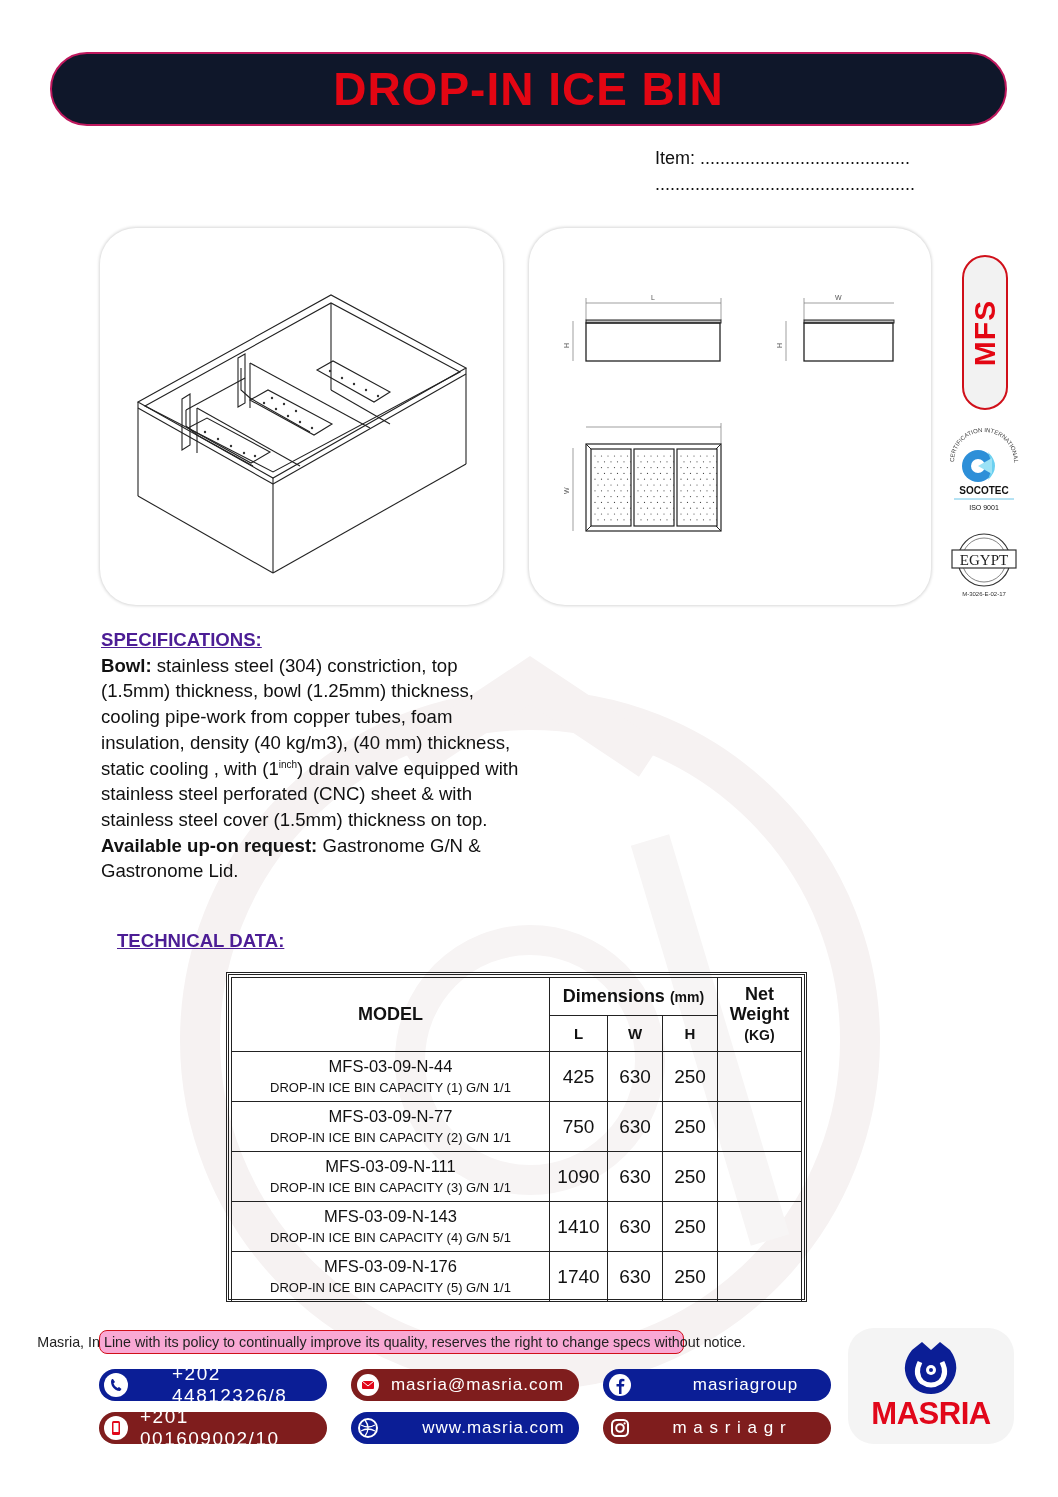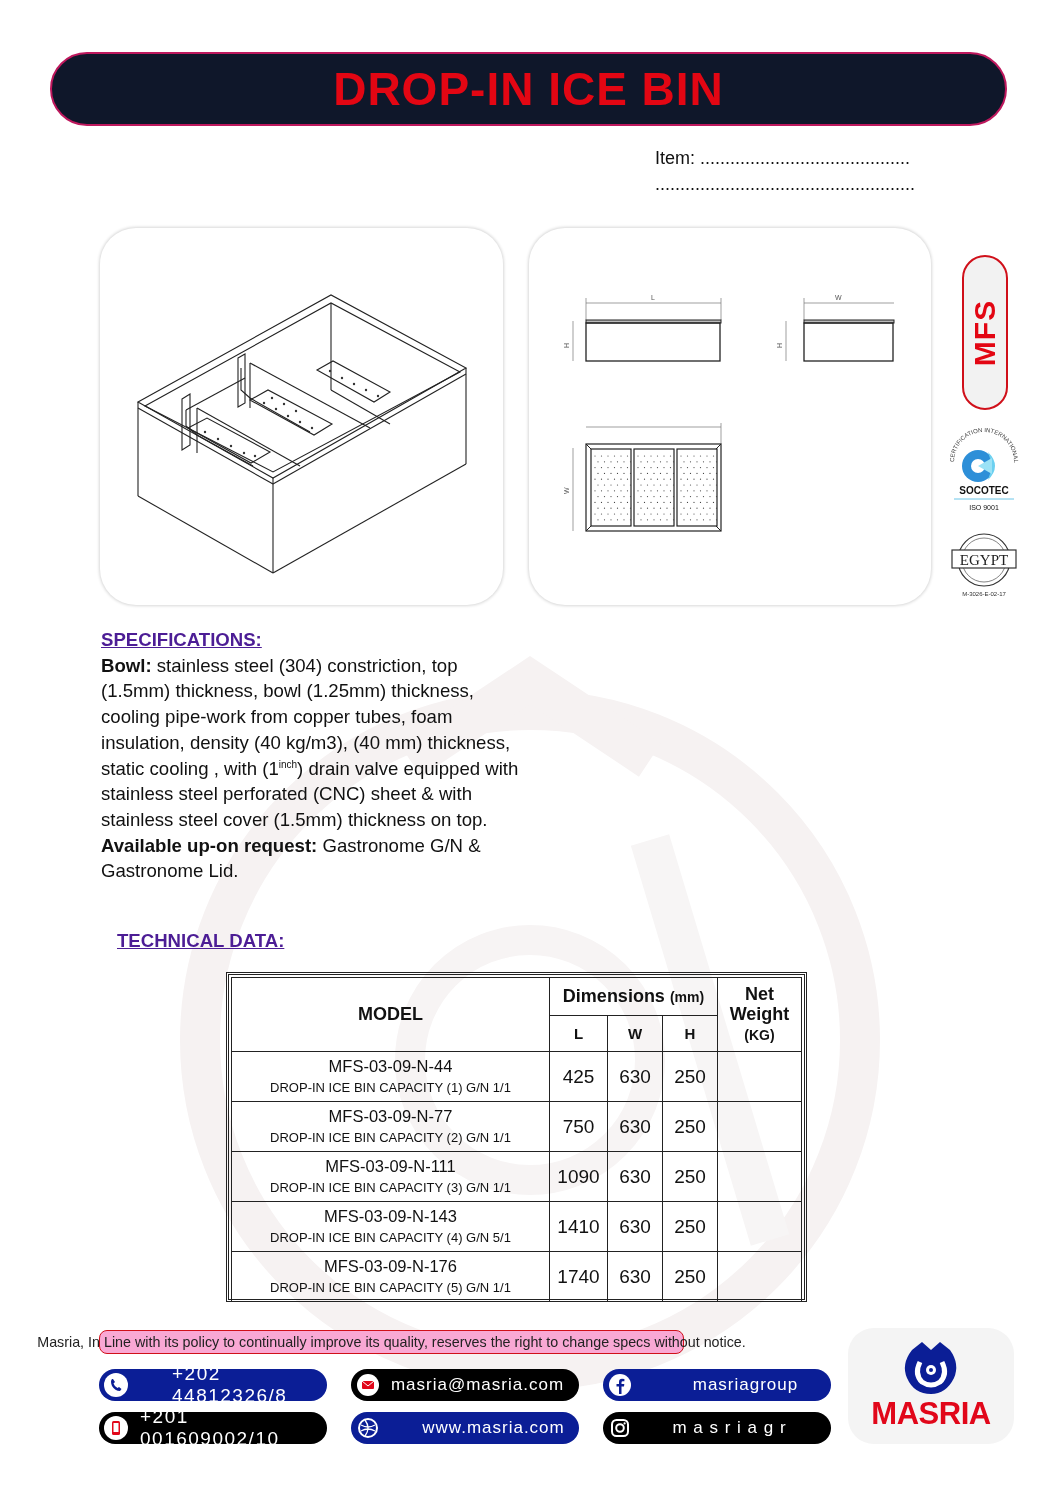--- a/index.html
+++ b/index.html
@@ -58,21 +58,21 @@
     border: 1.5px solid #d0101a; border-radius: 8px; background: #f9a8d4;
     display: flex; align-items: center; justify-content: center;
     font-size: 14.3px; color: #222; white-space: nowrap;
   }
 
   .pill {
     position: absolute; height: 32px; border-radius: 16px; color: #fff;
     display: flex; align-items: center; font-size: 17px; letter-spacing: 1px;
   }
   .pill.blue { background: #0b1e96; gap: 32px; }
-  .pill.red { background: #000000; }
+  .pill.red { background: #7f1d1d; }
   .pill .ico { width: 24px; height: 24px; margin-left: 5px; margin-right: 10px; flex: 0 0 24px; display: flex; align-items: center; justify-content: center; }
   .pill .txt { flex: 1; text-align: center; padding-right: 14px; }
   .pill.phone { font-size: 19px; letter-spacing: 1.5px; }
   .pill.phone .txt { text-align: left; padding-left: 2px; }
 
   .logo-box { position: absolute; left: 848px; top: 1328px; width: 166px; height: 116px; background: #f4f4f4; border-radius: 26px; }
   .logo-box svg { position: absolute; left: 0; top: 0; }
   .logo-word { position: absolute; left: 0; width: 166px; top: 68px; text-align: center; font-weight: bold; font-size: 31px; color: #e1071a; letter-spacing: -0.5px; }
 </style>
 </head>

